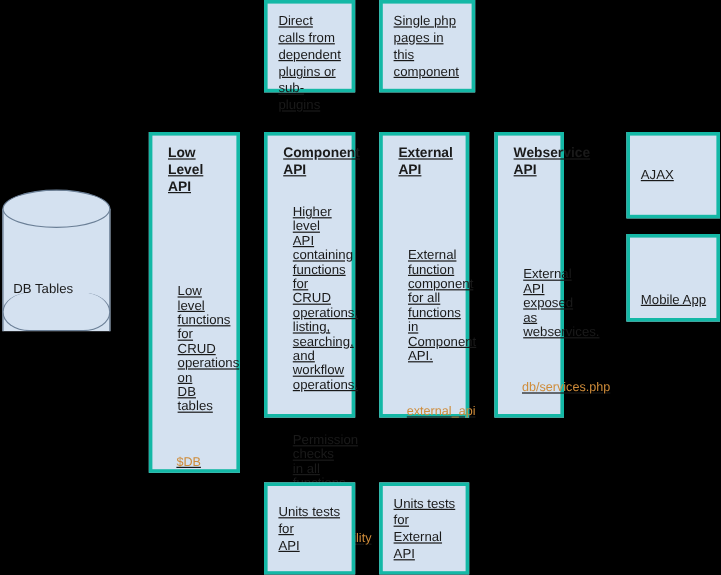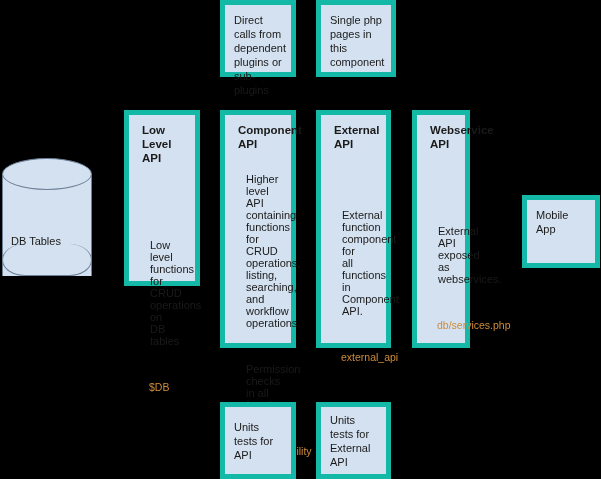--- a/index.html
+++ b/index.html
@@ -6,23 +6,24 @@
   #canvas{
     position:relative;
     width:601px;height:479px;
     background:#000000;
     overflow:hidden;
     font-family:"Liberation Sans", sans-serif;
   }
   .node{
     position:absolute;
     background:#d4e1f0;
-    border:5px solid #14b8a6;
+    border:3px solid #14b8a6;
     box-sizing:border-box;
     color:#1a1a1a;
+    text-decoration:underline;
   }
   .node .pad{
     padding:8px 8px 8px 9px;
     box-sizing:border-box;
     height:100%;
   }
   .title{
     font-size:11.5px;
     font-weight:bold;
     line-height:14px;
@@ -136,21 +137,21 @@
   </div>
 
   <div class="node" style="left:316px;top:0px;width:80px;height:77px;">
     <div class="pad">
       <p class="plain">Single php
 pages in this
 component</p>
     </div>
   </div>
 
-  <div class="node" style="left:124px;top:110px;width:76px;height:176px;">
+  <div class="node" style="left:124px;top:110px;width:76px;height:284px;">
     <div class="pad">
       <p class="title">Low Level
 API</p>
       <div class="spacer-xl"></div>
       <p class="body">Low level
 functions for
 CRUD
 operations on
 DB tables</p>
       <div class="spacer-sm"></div>
@@ -202,23 +203,28 @@
 API</p>
       <div class="spacer-xl"></div>
       <p class="body">External API
 exposed as
 webservices.</p>
       <div class="spacer-sm"></div>
       <p class="code">db/services.php</p>
     </div>
   </div>
 
+  <div class="node" style="left:522px;top:110px;width:78px;height:72px;">
+    <div class="pad" style="display:flex;align-items:center;">
+      <p class="plain">AJAX</p>
+    </div>
+  </div>
 
   <div class="node" style="left:522px;top:195px;width:78px;height:73px;">
-    <div class="pad" style="display:flex;align-items:flex-start;">
+    <div class="pad" style="display:flex;align-items:flex-end;">
       <p class="plain">Mobile App</p>
     </div>
   </div>
 
   <div class="node" style="left:220px;top:402px;width:76px;height:77px;">
     <div class="pad" style="display:flex;align-items:center;">
       <p class="plain">Units tests for
 API</p>
     </div>
   </div>

